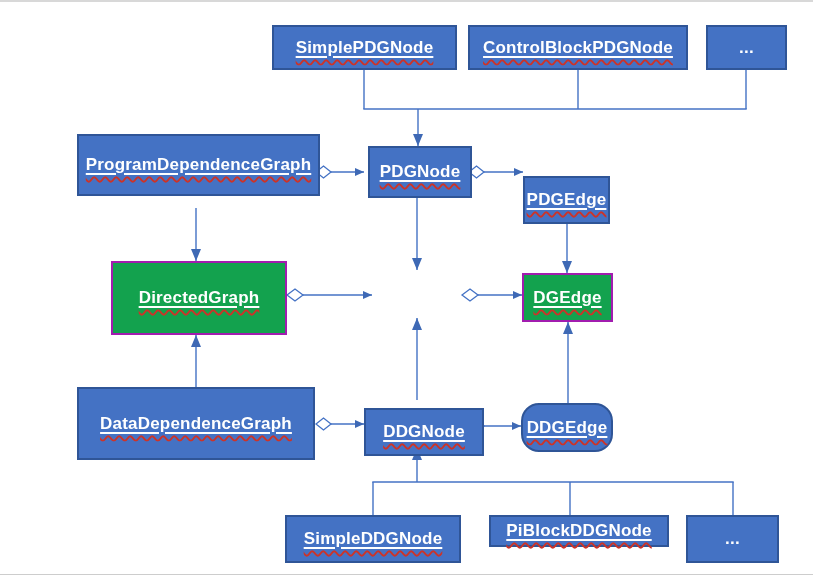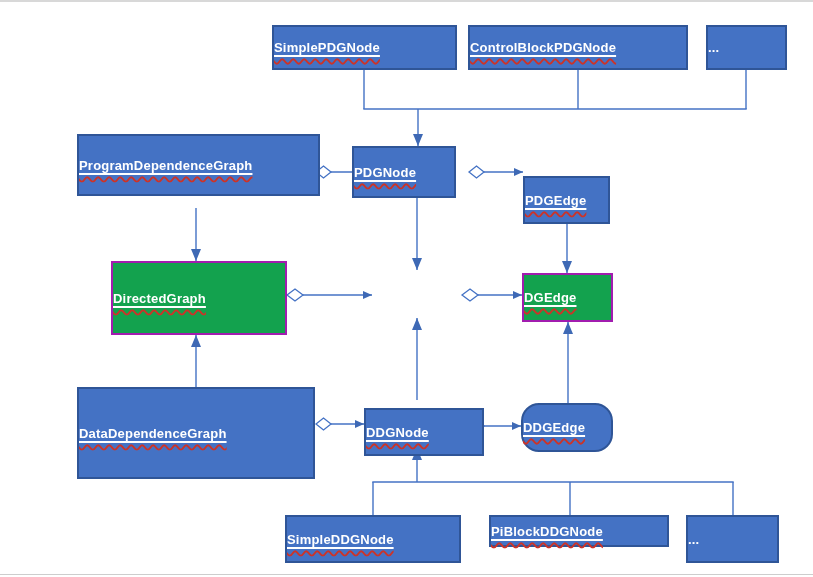--- a/index.html
+++ b/index.html
@@ -5,22 +5,22 @@
   html,body { margin:0; padding:0; background:#ffffff; }
   .stage {
     position:relative; width:813px; height:577px; background:#ffffff;
     overflow:hidden; font-family:"Liberation Sans", sans-serif;
   }
   .frame-top    { position:absolute; left:0; top:0;     width:813px; height:2px; background:#d8d8d8; }
   .frame-bottom { position:absolute; left:0; top:574px; width:813px; height:1px; background:#cdcdcd; }
   svg.connectors { position:absolute; left:0; top:0; }
   .node {
     position:absolute; box-sizing:border-box;
-    display:flex; align-items:center; 
-    color:#ffffff; font-weight:bold; font-size:13px; letter-spacing:0.2px;
+    display:flex; align-items:center; justify-content:center;
+    color:#ffffff; font-weight:bold; font-size:17px; letter-spacing:0.2px;
     text-align:center; white-space:nowrap;
   }
   .node.blue  { background:#4472C4; border:2px solid #2F5597; }
   .node.green { background:#13A24E; border:2px solid #a21caf; }
   .sq {
     text-decoration-line:underline; text-decoration-style:wavy;
     text-decoration-color:#cc3328; text-decoration-thickness:1.5px;
     text-underline-offset:6px;
   }
   .lbl {
@@ -105,35 +105,35 @@
   <div class="node blue" style="left:468px; top:25px; width:220px; height:45px;">
     <span class="sq"><span class="lbl">ControlBlockPDGNode</span></span>
   </div>
   <div class="node blue" style="left:706px; top:25px; width:81px; height:45px;">
     <span class="plain">...</span>
   </div>
 
   <div class="node blue" style="left:77px; top:134px; width:243px; height:62px;">
     <span class="sq"><span class="lbl">ProgramDependenceGraph</span></span>
   </div>
-  <div class="node blue" style="left:352px; top:146px; width:104px; height:52px;">
+  <div class="node blue" style="left:368px; top:146px; width:104px; height:52px;">
     <span class="sq"><span class="lbl">PDGNode</span></span>
   </div>
   <div class="node blue" style="left:523px; top:145px; width:87px; height:48px;margin-top:31px;">
     <span class="sq"><span class="lbl">PDGEdge</span></span>
   </div>
 
   <div class="node green" style="left:111px; top:261px; width:176px; height:74px;">
     <span class="sq"><span class="lbl">DirectedGraph</span></span>
   </div>
   <div class="node green" style="left:522px; top:273px; width:91px; height:49px;">
     <span class="sq"><span class="lbl">DGEdge</span></span>
   </div>
 
-  <div class="node blue" style="left:77px; top:387px; width:238px; height:92px;">
+  <div class="node blue" style="left:77px; top:387px; width:238px; height:73px;">
     <span class="sq"><span class="lbl">DataDependenceGraph</span></span>
   </div>
   <div class="node blue" style="left:364px; top:408px; width:120px; height:48px;">
     <span class="sq"><span class="lbl">DDGNode</span></span>
   </div>
   <div class="node blue" style="left:521px; top:403px; width:92px; height:49px;border-radius:18px;">
     <span class="sq"><span class="lbl">DDGEdge</span></span>
   </div>
 
   <div class="node blue" style="left:285px; top:515px; width:176px; height:48px;">

